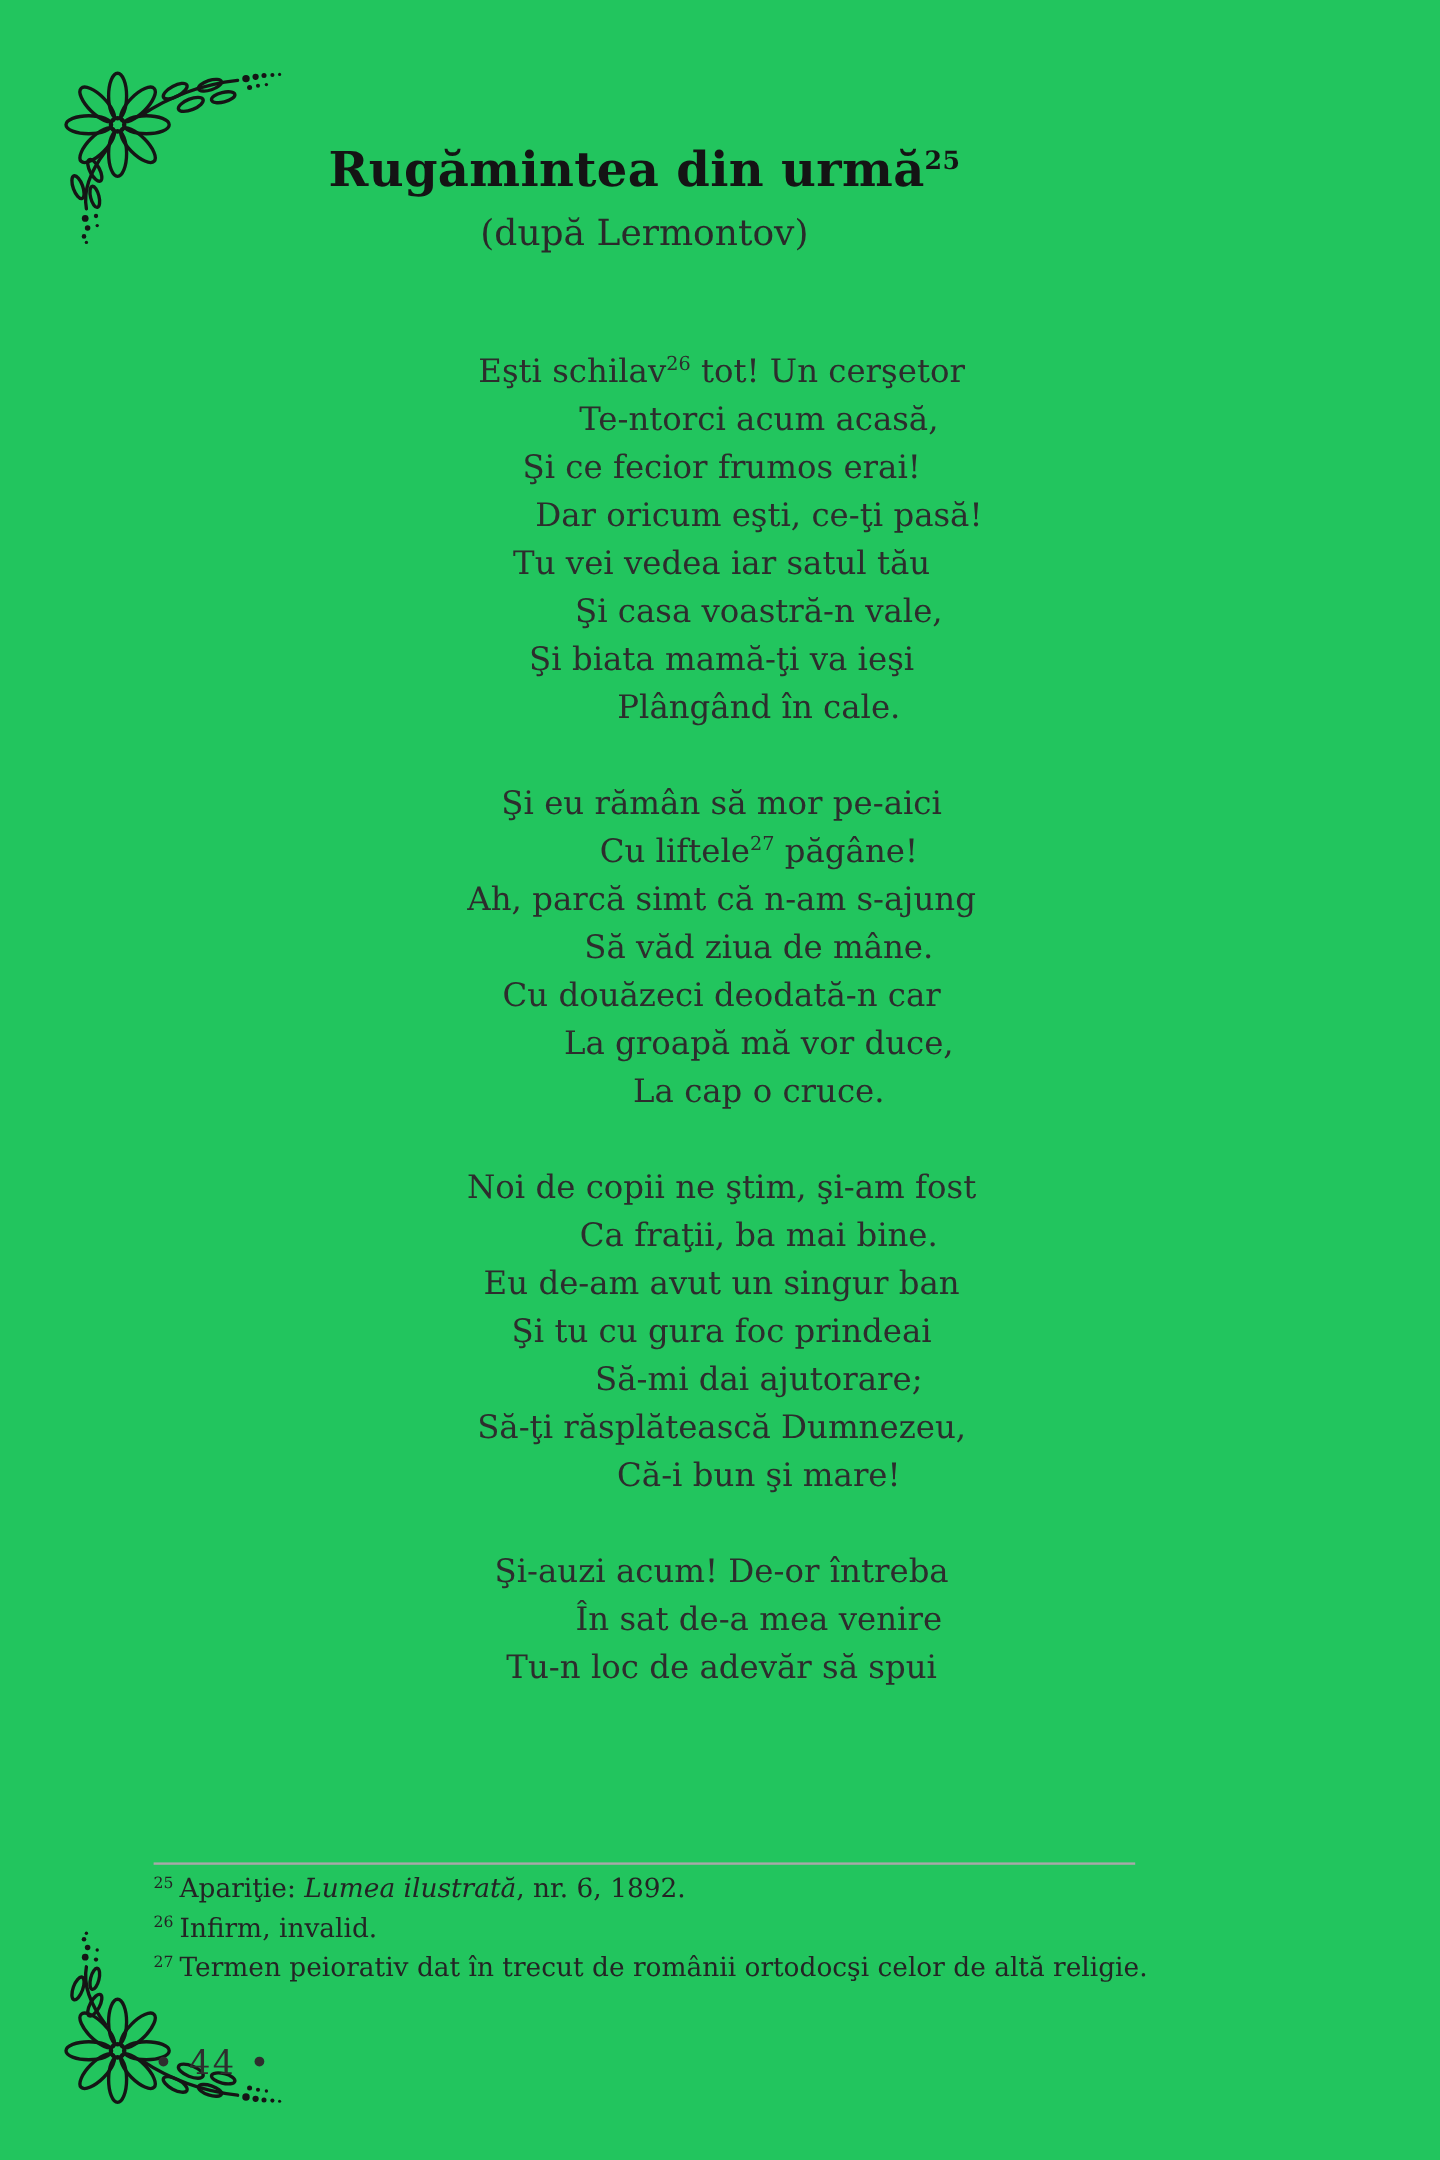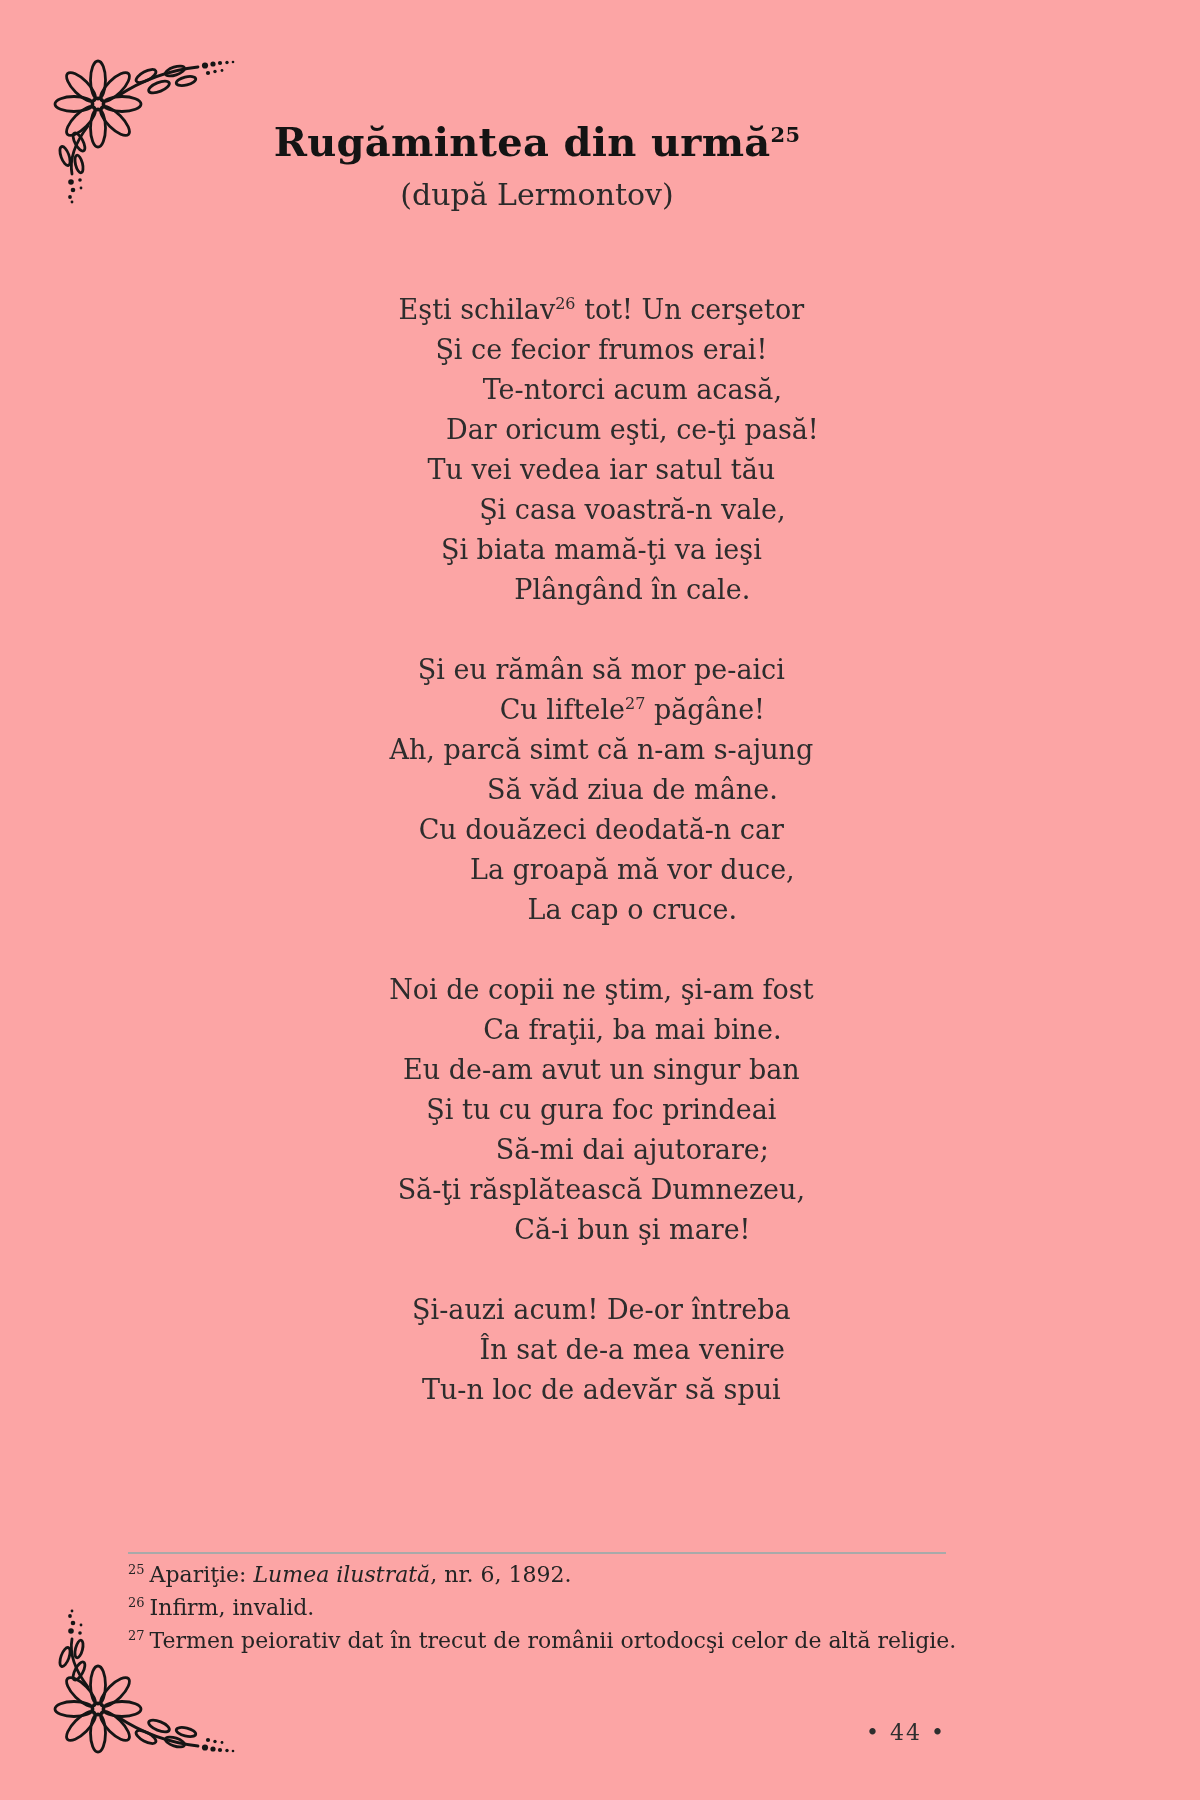--- a/index.html
+++ b/index.html
@@ -1,20 +1,20 @@
 <!DOCTYPE html>
 <html><head>
 <meta charset="utf-8">
 <style>
   html, body { margin: 0; padding: 0; background: #ffffff; }
   .page {
     position: relative;
     width: 1200px;
     height: 1800px;
-    background: #fca5a5;
+    background: #22c55e;
     font-family: "DejaVu Serif", serif;
     color: #262626;
     overflow: hidden;
   }
   .ornament { position: absolute; }
   .ornament.top { left: 46px; top: 52px; }
   .ornament.bottom { left: 46px; top: 1605px; transform: scaleY(-1); }
 
   .header {
     position: absolute;
@@ -71,25 +71,24 @@
   }
   .footnote { white-space: nowrap; }
   .footnote sup { font-size: 13px; line-height: 0; margin-right: 5px; }
   .footnote i { font-style: italic; text-align: center; }
 
   .page-number {
     position: absolute;
     left: 128px;
     top: 1702px;
     width: 818px;
-    text-align: right;
-    font-size: 22px;
+    text-align: left;
+    font-size: 28px;
     letter-spacing: 2px;
     color: #2e2e2e;
-    margin-top: 18px;
   }
 </style>
 </head>
 <body>
 
 <div class="page">
 
   <div class="ornament top">
     <svg width="200" height="152" viewBox="0 0 200 152">
       <g fill="none" stroke="#151515" stroke-width="2.8" stroke-linecap="round">
@@ -162,22 +161,22 @@
   </div>
 
   <div class="header">
     <h1 class="title"><span>Rugămintea din urmă</span><sup>25</sup></h1>
     <div class="subtitle">(după Lermontov)</div>
   </div>
 
   <div class="poem">
     <div class="stanza">
       <div class="line"><span>Eşti schilav</span><sup>26</sup><span> tot! Un cerşetor</span></div>
+      <div class="line indent">Te-ntorci acum acasă,</div>
       <div class="line">Şi ce fecior frumos erai!</div>
-      <div class="line indent">Te-ntorci acum acasă,</div>
       <div class="line indent">Dar oricum eşti, ce-ţi pasă!</div>
       <div class="line">Tu vei vedea iar satul tău</div>
       <div class="line indent">Şi casa voastră-n vale,</div>
       <div class="line">Şi biata mamă-ţi va ieşi</div>
       <div class="line indent">Plângând în cale.</div>
     </div>
     <div class="stanza">
       <div class="line">Şi eu rămân să mor pe-aici</div>
       <div class="line indent"><span>Cu liftele</span><sup>27</sup><span> păgâne!</span></div>
       <div class="line">Ah, parcă simt că n-am s-ajung</div>

